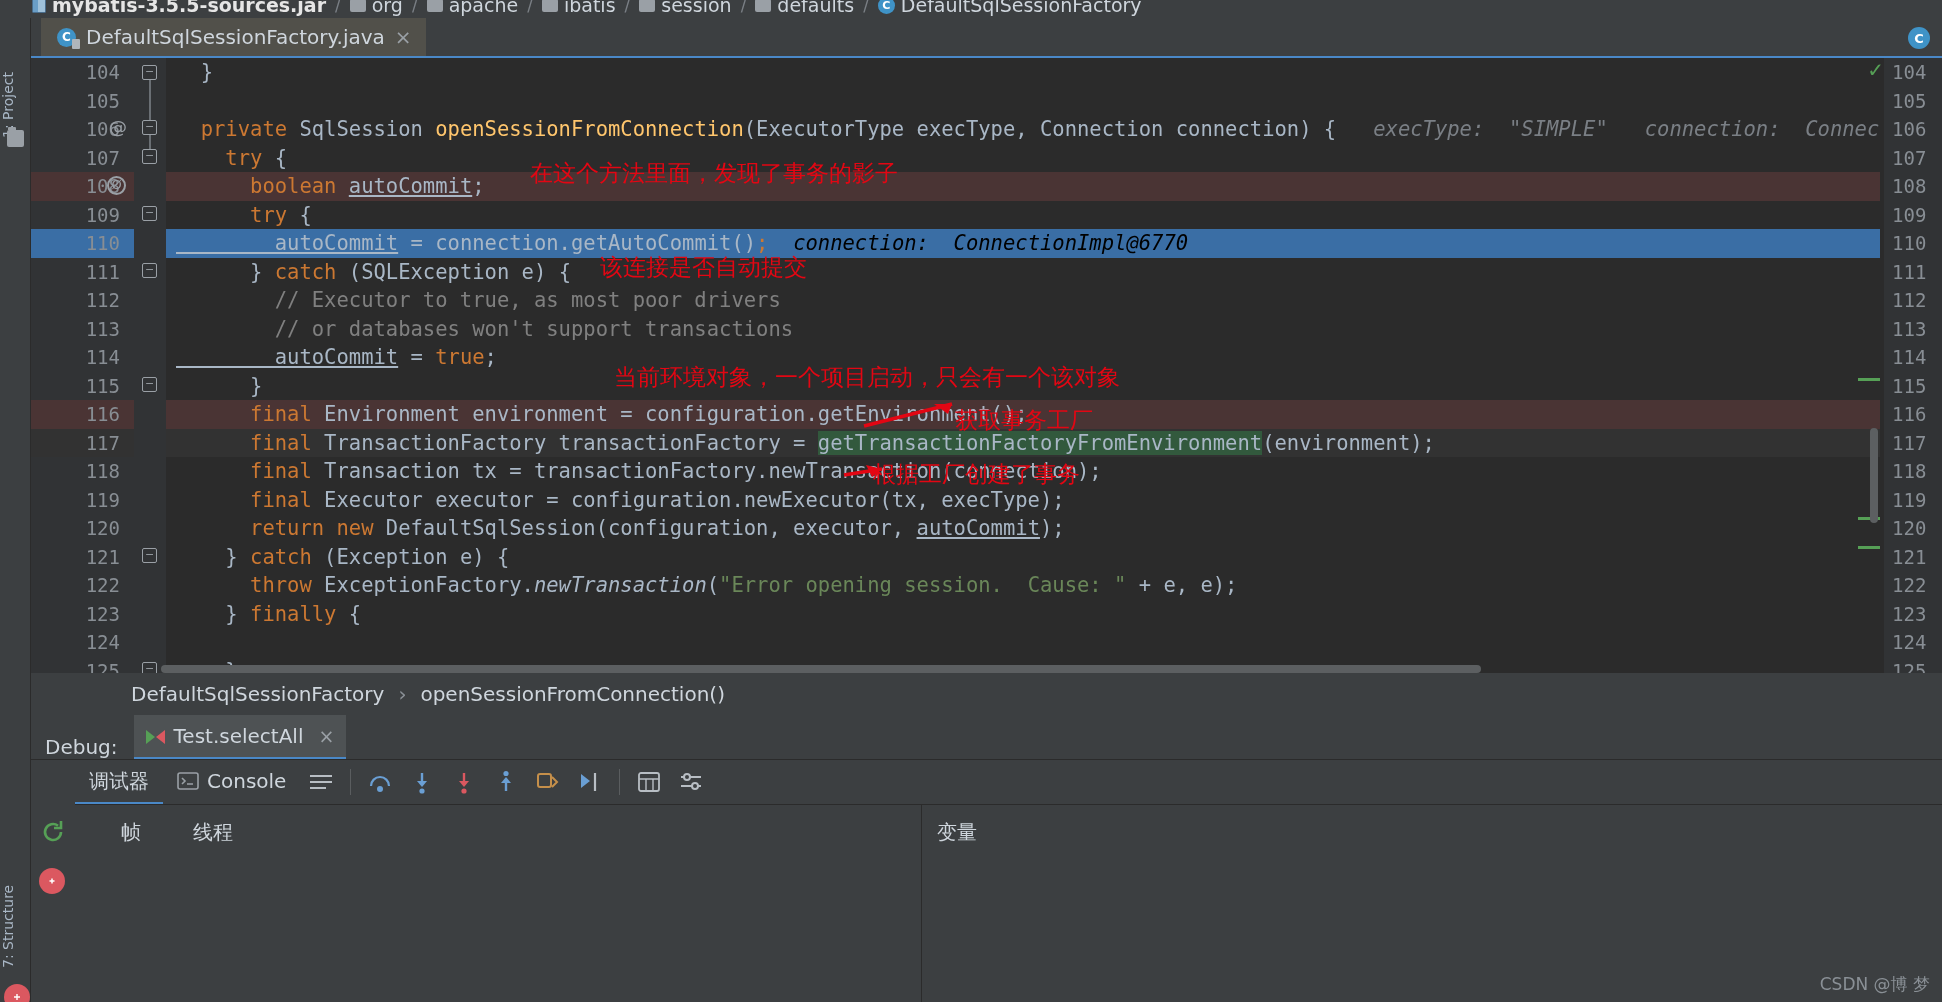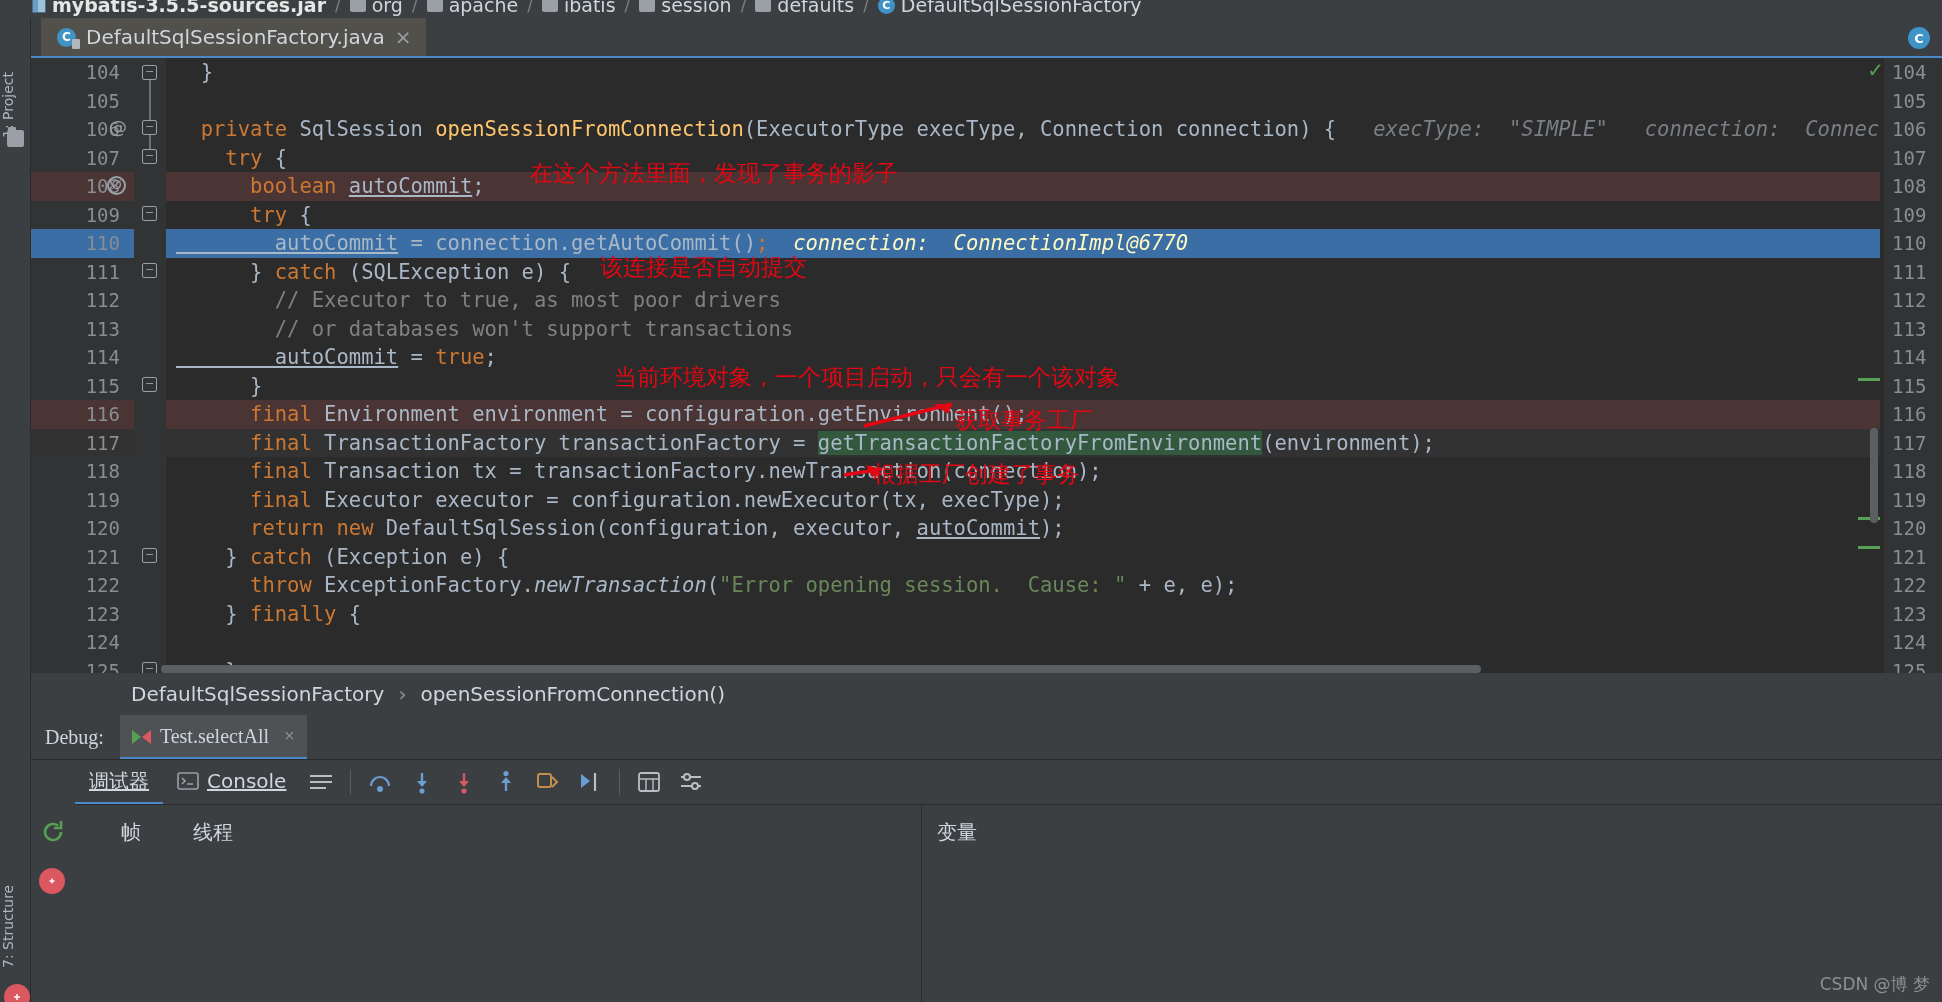--- a/index.html
+++ b/index.html
@@ -175,21 +175,21 @@
   .nav-crumbs {
     position: absolute; left: 31px; top: 673px; width: 1911px; height: 42px;
     background: #3c3f41; display: flex; align-items: center; padding-left: 100px;
     gap: 0; color: #cfd6dd; font-size: 20px;
   }
   .nav-crumbs .sep { color: #8a9096; padding: 0 14px; }
 
   
   .debug-header {
     position: absolute; left: 31px; top: 715px; width: 1911px; height: 44px;
-    background: #3c3f41; display: flex; align-items: center; padding-left: 8px; font-family: Liberation Serif, serif;
+    background: #3c3f41; display: flex; align-items: flex-end; padding-left: 8px;
   }
   .debug-title { color: #cfd6dd; font-size: 20px; padding: 0 16px 0 6px; }
   .dbg-tab {
     display: flex; align-items: center; gap: 9px; height: 44px; padding: 0 12px;
     background: #4e5254; border-bottom: 2px solid #4a88c7; color:#cfd6dd; font-size:20px;
   }
   .dbg-tab-x { color:#9aa0a6; font-size:19px; margin-left:6px; }
   .runcfg-ico {
     width: 19px; height: 19px; position: relative; display:inline-block;
   }
@@ -208,21 +208,21 @@
   }
   .dbg-left-strip {
     position: absolute; left: 0; top: 0; width: 44px; height: 243px; background: #3c3f41;
   }
   .dbg-toolbar {
     position: absolute; left: 44px; top: 0; width: 1867px; height: 44px;
     display: flex; align-items: center; gap: 0px;
   }
   .dbg-subtab {
     height: 44px; padding: 0 14px; display:flex; align-items:center; gap:8px;
-    color:#cfd6dd; font-size: 20px; border-bottom: 2px solid transparent; text-decoration: underline;
+    color:#cfd6dd; font-size: 20px; border-bottom: 2px solid transparent;
   }
   .dbg-subtab.active { border-bottom: 2px solid #4a88c7; }
   .tb-btn {
     width: 34px; height: 34px; display:flex; align-items:center; justify-content:center;
     margin: 0 4px;
   }
   .tb-sep { width: 1px; height: 26px; background: #5a5d5f; margin: 0 8px; }
 
   .panes-header {
     position: absolute; left: 44px; top: 44px; width: 1867px; height: 50px;
@@ -412,21 +412,21 @@
       <div class="row" style="top:85.5px;">
         <span class="code"><span class="kw">    try</span> <span class="ident">{</span></span>
       </div>
       <div class="row row-hl-red" style="top:114px;">
         <span class="code"><span class="kw">      boolean</span> <span class="ident und">autoCommit</span><span class="ident">;</span></span>
       </div>
       <div class="row" style="top:142.5px;">
         <span class="code"><span class="kw">      try</span> <span class="ident">{</span></span>
       </div>
       <div class="row row-hl-blue" style="top:171px;">
-        <span class="code"><span class="ident und">        autoCommit</span><span class="ident"> = connection.</span><span class="ident">getAutoCommit</span><span class="ident">()</span><span class="kw">;</span>  <span class="hint" style="color:#fef9c3;">connection:  ConnectionImpl@6770</span></span>
+        <span class="code"><span class="ident und">        autoCommit</span><span class="ident"> = connection.</span><span class="ident">getAutoCommit</span><span class="ident">()</span><span class="kw">;</span>  <span class="hint" style="color:#000000;">connection:  ConnectionImpl@6770</span></span>
       </div>
       <div class="row" style="top:199.5px;text-align:center;">
         <span class="code"><span class="ident">      } </span><span class="kw">catch</span><span class="ident"> (SQLException e) {</span></span>
       </div>
       <div class="row" style="top:228px;">
         <span class="code"><span class="cmt">        // Executor to true, as most poor drivers</span></span>
       </div>
       <div class="row" style="top:256.5px;">
         <span class="code"><span class="cmt">        // or databases won't support transactions</span></span>
       </div>

